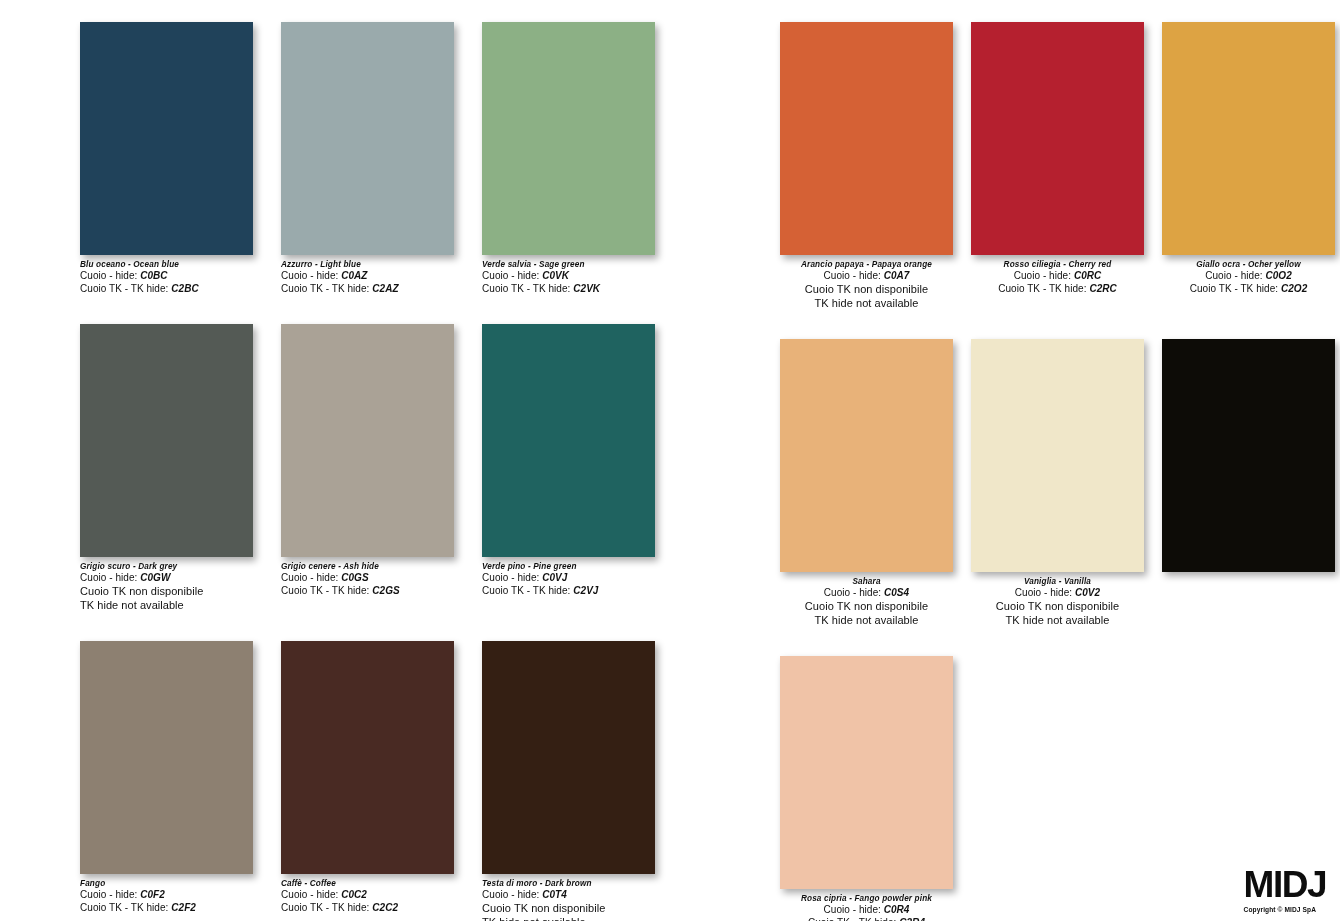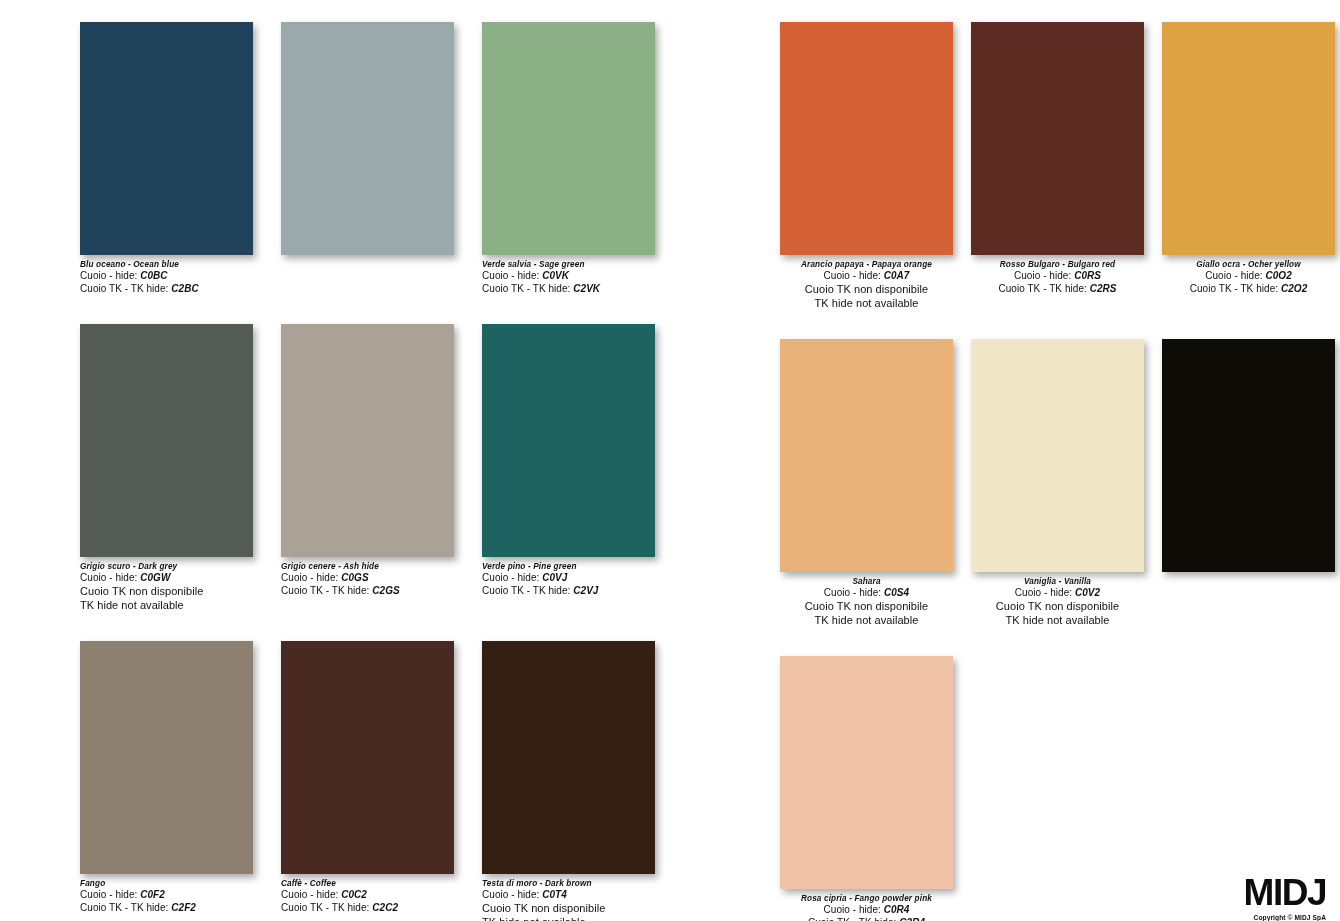--- a/index.html
+++ b/index.html
@@ -81,22 +81,21 @@
   .na-line {
     font-size: 11px;
     color: #111111;
     white-space: nowrap;
     letter-spacing: 0.05px;
   }
 
   .logo-block {
     position: absolute;
     right: 14px;
-    bottom: 0;
-    text-align: right;
+    bottom: 8px;
   }
   .logo-mark {
     font-family: "Liberation Sans", sans-serif;
     font-size: 37px;
     font-weight: bold;
     letter-spacing: -1.5px;
     color: #0d0d0d;
     line-height: 1;
   }
   .logo-copy {
@@ -117,20 +116,25 @@
         <div class="swatch-cell">
           <div class="swatch-chip" style="background: rgb(32, 66, 90);"></div>
           <div class="swatch-info">
             <div class="swatch-name">Blu oceano - Ocean blue</div>
             <div class="code-line"><span>Cuoio - hide:</span> <span class="code-val">C0BC</span></div>
             <div class="code-line"><span>Cuoio TK - TK hide:</span> <span class="code-val">C2BC</span></div>
           </div>
         </div>
         <div class="swatch-cell">
           <div class="swatch-chip" style="background: rgb(154, 170, 172);"></div>
+          <div class="swatch-info">
+            <div class="swatch-name">Azzurro - Light blue</div>
+            <div class="code-line"><span>Cuoio - hide:</span> <span class="code-val">C0AZ</span></div>
+            <div class="code-line"><span>Cuoio TK - TK hide:</span> <span class="code-val">C2AZ</span></div>
+          </div>
         </div>
         <div class="swatch-cell">
           <div class="swatch-chip" style="background: rgb(140, 176, 133);"></div>
           <div class="swatch-info">
             <div class="swatch-name">Verde salvia - Sage green</div>
             <div class="code-line"><span>Cuoio - hide:</span> <span class="code-val">C0VK</span></div>
             <div class="code-line"><span>Cuoio TK - TK hide:</span> <span class="code-val">C2VK</span></div>
           </div>
         </div>
         <div class="swatch-cell">
@@ -191,25 +195,25 @@
         <div class="swatch-cell">
           <div class="swatch-chip" style="background: rgb(213, 97, 53);"></div>
           <div class="swatch-info">
             <div class="swatch-name">Arancio papaya - Papaya orange</div>
             <div class="code-line"><span>Cuoio - hide:</span> <span class="code-val">C0A7</span></div>
             <div class="na-line">Cuoio TK non disponibile</div>
             <div class="na-line">TK hide not available</div>
           </div>
         </div>
         <div class="swatch-cell">
-          <div class="swatch-chip" style="background: rgb(94, 43, 34);"></div>
-          <div class="swatch-info">
-            <div class="swatch-name">Rosso Bulgaro - Bulgaro red</div>
-            <div class="code-line"><span>Cuoio - hide:</span> <span class="code-val">C0RS</span></div>
-            <div class="code-line"><span>Cuoio TK - TK hide:</span> <span class="code-val">C2RS</span></div>
+          <div class="swatch-chip" style="background: rgb(181, 32, 47);"></div>
+          <div class="swatch-info">
+            <div class="swatch-name">Rosso ciliegia - Cherry red</div>
+            <div class="code-line"><span>Cuoio - hide:</span> <span class="code-val">C0RC</span></div>
+            <div class="code-line"><span>Cuoio TK - TK hide:</span> <span class="code-val">C2RC</span></div>
           </div>
         </div>
         <div class="swatch-cell">
           <div class="swatch-chip" style="background: rgb(221, 163, 67);"></div>
           <div class="swatch-info">
             <div class="swatch-name">Giallo ocra - Ocher yellow</div>
             <div class="code-line"><span>Cuoio - hide:</span> <span class="code-val">C0O2</span></div>
             <div class="code-line"><span>Cuoio TK - TK hide:</span> <span class="code-val">C2O2</span></div>
           </div>
         </div>

